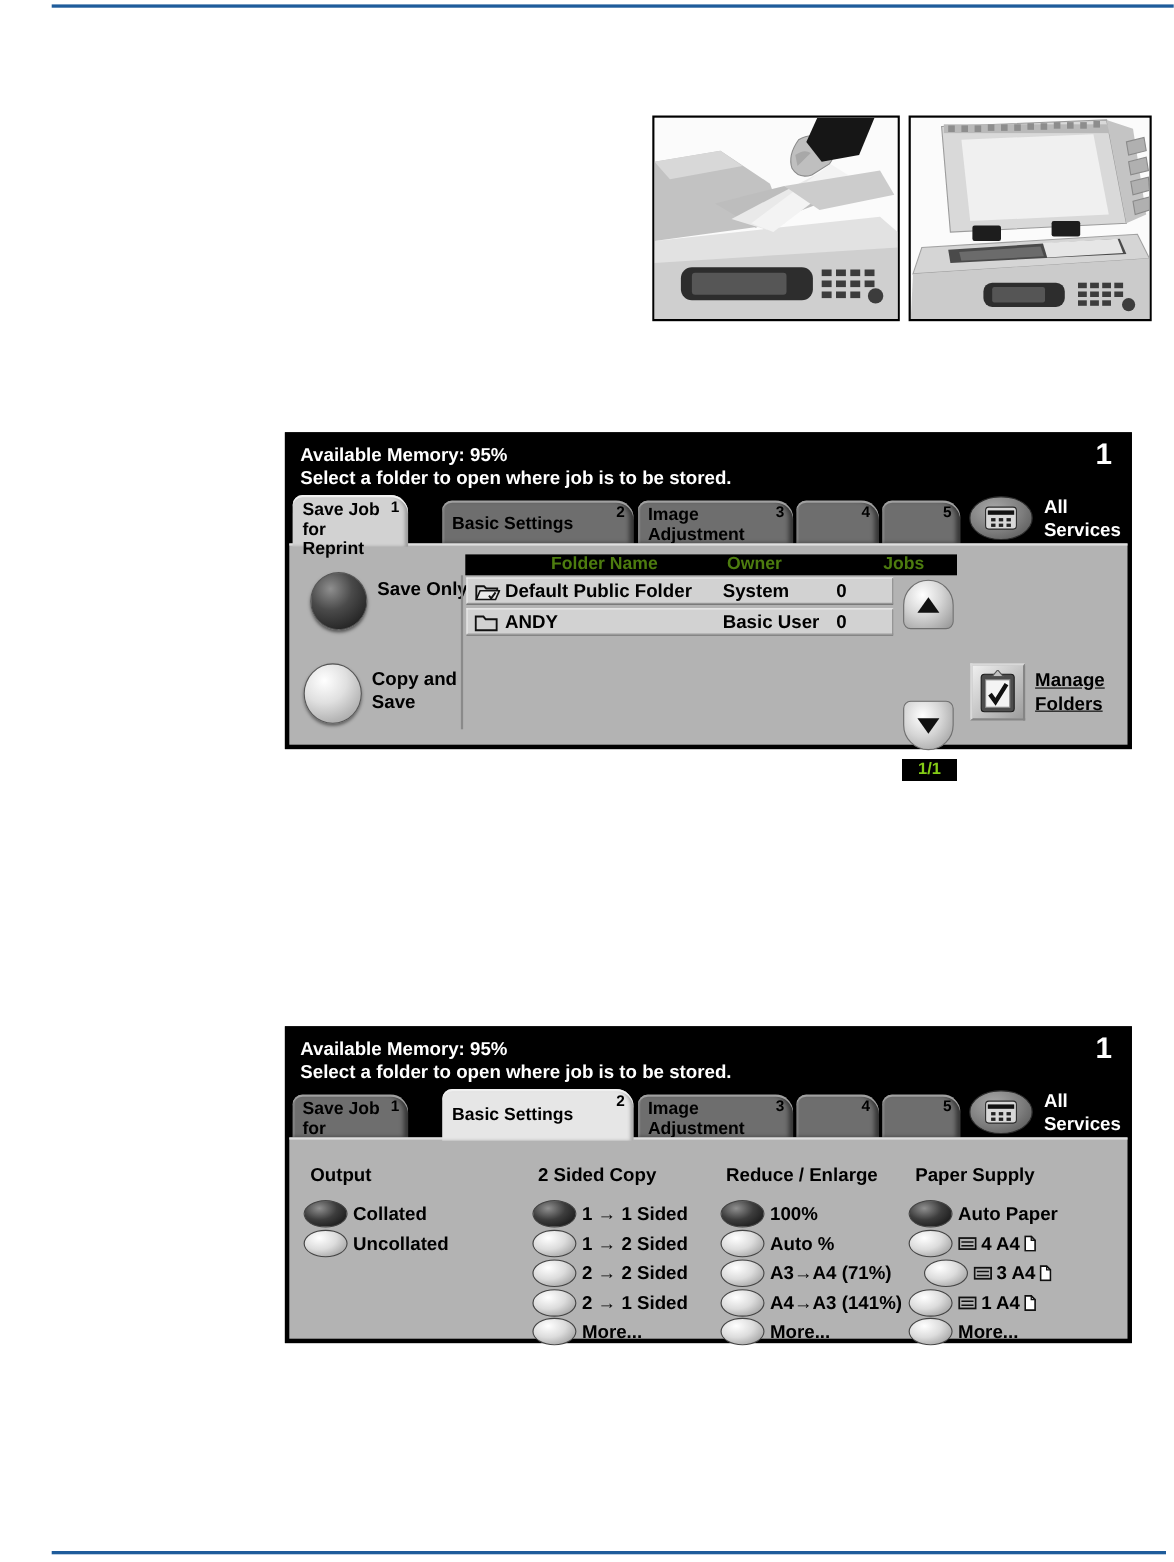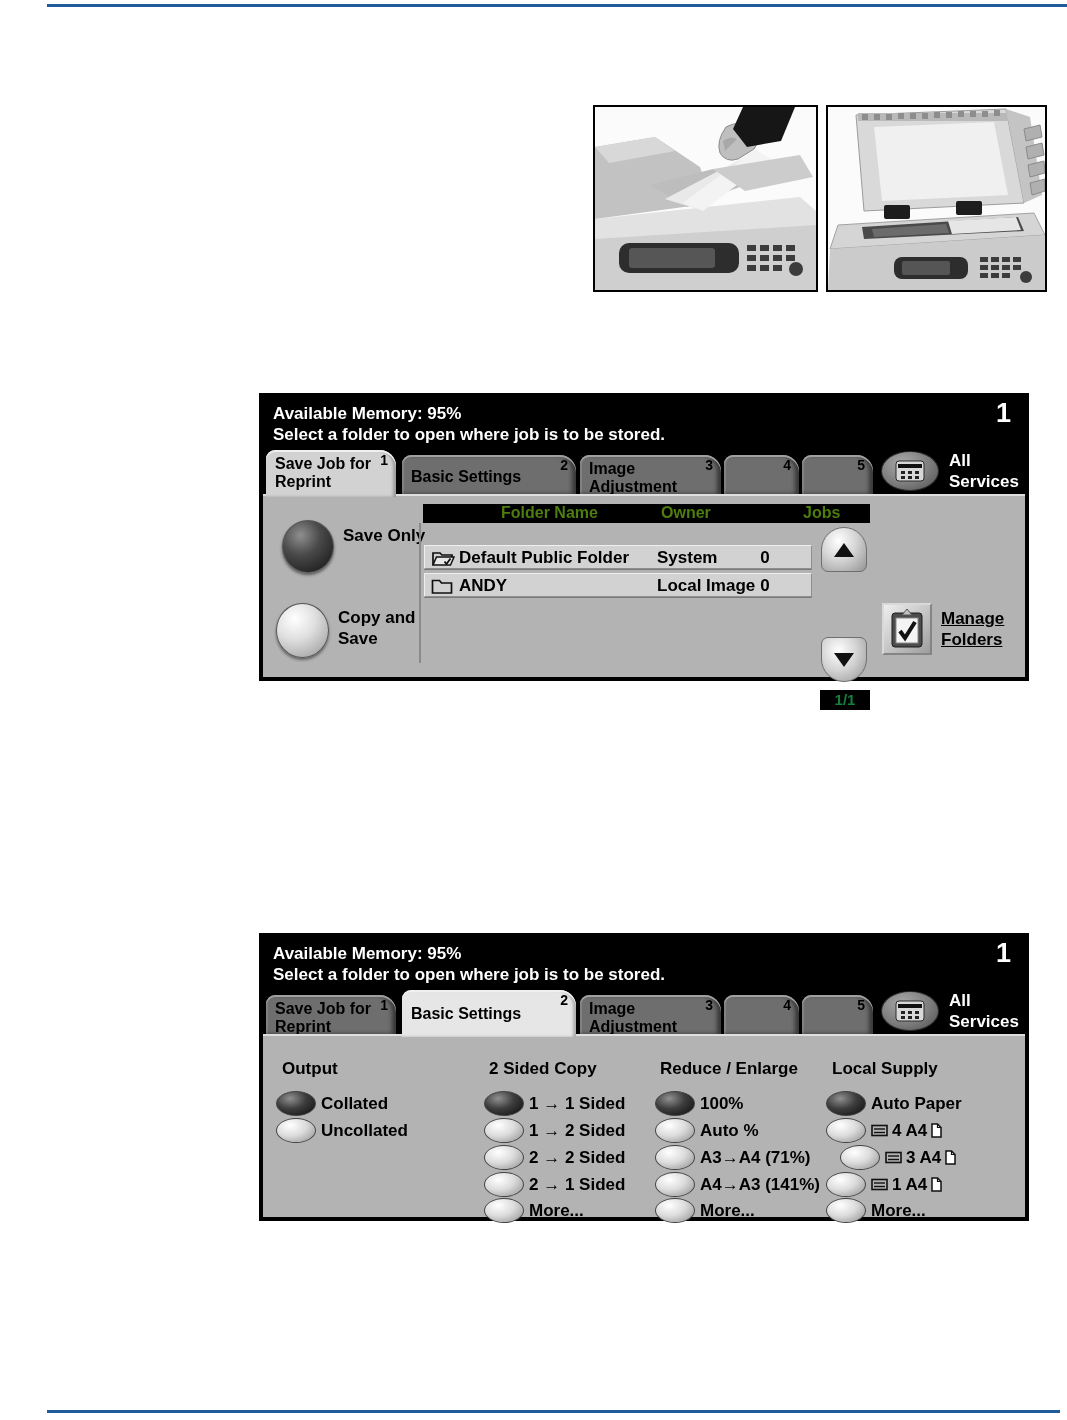--- a/index.html
+++ b/index.html
@@ -29,21 +29,21 @@
   .tabstrip { position:absolute; left:2px; right:2px; top:55px; height:44px; }
   .tab { position:absolute; top:5px; bottom:0; background:#6e6e6e;
          border-radius:9px 16px 0 0;
          box-shadow: inset 0 2px 0 #a0a0a0, inset -4px 0 4px rgba(0,0,0,.5), inset 2px 0 1px rgba(255,255,255,.15);
          color:#000; font-weight:bold; font-size:16px; }
   .tab .tab-label { position:absolute; left:9px; top:5px; line-height:18px; }
   .tab .tab-num { position:absolute; right:8px; top:2px; font-size:14px; font-weight:bold; }
   .tab.active { top:0; bottom:-3px; z-index:3; background:#d2d2d2;
          box-shadow: inset 0 2px 0 #f0f0f0, inset -3px 0 3px rgba(0,0,0,.25); }
   #lcd2 .tab.active { background:#e6e6e6; }
-  .t1 { left:3px;  width:130px; }
+  .t1 { left:3px;  width:105px; }
   .t2 { left:139px; width:174px; }
   .t3 { left:317px; width:141px; }
   .t4 { left:461px; width:75px; }
   .t5 { left:539px; width:71px; }
 
   .all-services-btn { position:absolute; left:618px; top:1px; width:58px; height:40px; border-radius:50%;
          background: radial-gradient(ellipse at 38% 30%, #a8a8a8 0%, #7c7c7c 55%, #4e4e4e 100%);
          border:1px solid #2c2c2c; display:flex; align-items:center; justify-content:center; }
   .all-services-label { position:absolute; left:686px; top:0; color:#fff; font-weight:bold; font-size:17px; line-height:21px; }
 
@@ -57,35 +57,35 @@
          box-shadow: 0 2px 3px rgba(0,0,0,.45); }
   .action-label { position:absolute; font-weight:bold; font-size:17px; color:#000; line-height:21px; }
   .vdivider { position:absolute; width:2px; background:#8a8a8a; }
 
   .ftable-header { position:absolute; left:160px; top:8px; width:447px; height:19px; background:#000; color:#4d7c0f; }
   .ftable-header span { position:absolute; top:0; font-weight:bold; font-size:16px; }
   .fh-name { left:78px; } .fh-owner { left:238px; } .fh-jobs { left:380px; }
 
   .frow { position:absolute; left:161px; width:388px; height:24px; background:#d2d2d2;
           border:1px solid #8f8f8f; border-top-color:#efefef; border-left-color:#efefef;
-          box-shadow:0 1px 0 #7a7a7a;margin-top:20px; }
+          box-shadow:0 1px 0 #7a7a7a; }
   .frow .ficon { position:absolute; left:6px; top:3px; }
   .frow .fname { position:absolute; left:34px; top:2px; font-weight:bold; font-size:17px; }
   .frow .fowner { position:absolute; left:192px; top:2px; font-weight:bold; font-size:17px;padding-left:40px; }
   .frow .fjobs { position:absolute; left:320px; width:40px; top:2px; font-weight:bold; font-size:17px; text-align:center; }
 
   .scroll-btn { position:absolute; left:558px; width:46px; height:45px;
           background: radial-gradient(ellipse at 38% 30%, #ffffff 0%, #d5d5d5 45%, #939393 100%);
           border:1px solid #6f6f6f; display:flex; align-items:center; justify-content:center; }
   .scroll-btn.up { border-radius:23px 23px 7px 7px; }
   .scroll-btn.down { border-radius:7px 7px 23px 23px; }
   .tri-up { width:0; height:0; border-left:10px solid transparent; border-right:10px solid transparent; border-bottom:14px solid #111; }
   .tri-down { width:0; height:0; border-left:10px solid transparent; border-right:10px solid transparent; border-top:14px solid #111; }
 
-  .pag { position:absolute; left:557px; top:194px; width:50px; height:20px; background:#000; color:#15803d;
+  .pag { position:absolute; left:557px; top:194px; width:50px; height:20px; background:#000; color:#84cc16;
          font-weight:bold; font-size:15px; text-align:center; line-height:20px; }
 
   .manage-btn { position:absolute; left:619px; top:107px; width:50px; height:52px;
          background: linear-gradient(135deg,#efefef,#9d9d9d); border:2px outset #d9d9d9;
          display:flex; align-items:center; justify-content:center; }
   .manage-link { position:absolute; left:678px; top:112px; font-weight:bold; font-size:17px; line-height:21px;
          color:#000; text-decoration:underline; }
 
   
   .col-title { position:absolute; top:23px; font-weight:bold; font-size:17px; color:#000; }
@@ -272,21 +272,21 @@
       <span class="fowner">System</span>
       <span class="fjobs">0</span>
     </div>
     <div class="frow" style="top:57px;">
       <span class="ficon">
         <svg width="22" height="18" viewBox="0 0 22 18">
           <path d="M1.5 16 L1.5 3.5 L8.5 3.5 L10.5 6 L20.5 6 L20.5 16 Z" fill="none" stroke="#111" stroke-width="1.7"></path>
         </svg>
       </span>
       <span class="fname">ANDY</span>
-      <span class="fowner">Local Image</span>
+      <span class="fowner">Basic User</span>
       <span class="fjobs">0</span>
     </div>
 
     <div class="scroll-btn up" style="top:31px;">
       <span class="tri-up"></span>
     </div>
     <div class="pag">1/1</div>
     <div class="scroll-btn down" style="top:141px;">
       <span class="tri-down"></span>
     </div>
@@ -355,21 +355,21 @@
     <div class="all-services-label">
       <div>All</div>
       <div>Services</div>
     </div>
   </div>
 
   <div class="body">
     <div class="col-title" style="left:19px;">Output</div>
     <div class="col-title" style="left:226px;">2 Sided Copy</div>
     <div class="col-title" style="left:397px;">Reduce / Enlarge</div>
-    <div class="col-title" style="left:569px;">Local Supply</div>
+    <div class="col-title" style="left:569px;">Paper Supply</div>
 
     <div class="opt-row" style="left:13px; top:55px;">
       <span class="opt-btn sel"></span>
       <span class="opt-label">Collated</span>
     </div>
     <div class="opt-row" style="left:13px; top:82px;">
       <span class="opt-btn uns"></span>
       <span class="opt-label">Uncollated</span>
     </div>
 

